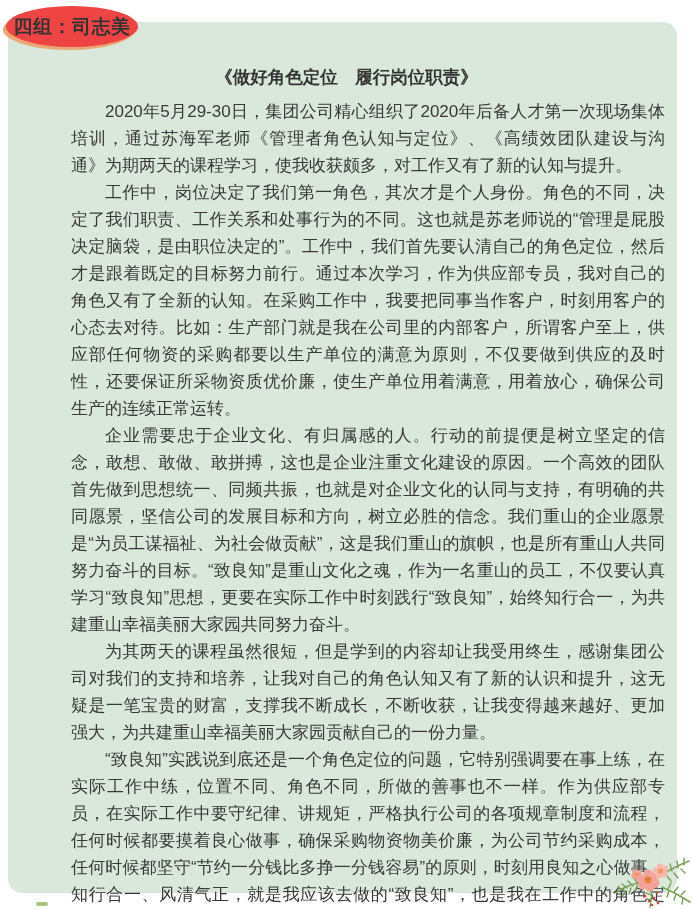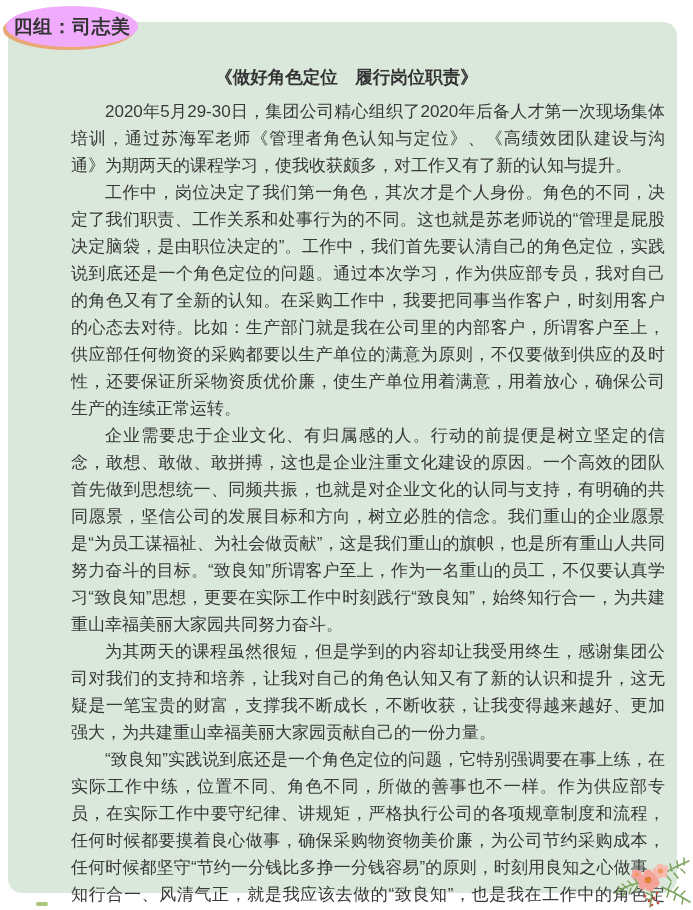--- a/index.html
+++ b/index.html
@@ -16,21 +16,21 @@
     background:#dae8dc;
     border-radius:14px;
   }
   .card-inner {
     padding:42px 12px 0 20px;
   }
   .badge {
     position:absolute;
     left:6px; top:6px;
     width:132px; height:41px;
-    background:#f0abfc;
+    background:#ef4444;
     border-radius:50%;
     box-shadow:-3px 3px 0 #e9a876;
     display:flex; align-items:center; justify-content:center;
     font-size:19px; font-weight:bold; color:#333333;
     letter-spacing:0.5px;
     z-index:3;
   }
   .doc-title {
     text-align:center;
     font-size:17.5px;
@@ -67,22 +67,22 @@
 
 <div class="badge">
   <span>四组：司志美</span>
 </div>
 
 <div class="card">
   <div class="card-inner">
     <div class="doc-title">《做好角色定位　履行岗位职责》</div>
     <div class="doc-body">
       <p>2020年5月29-30日，集团公司精心组织了2020年后备人才第一次现场集体培训，通过苏海军老师《管理者角色认知与定位》、《高绩效团队建设与沟通》为期两天的课程学习，使我收获颇多，对工作又有了新的认知与提升。</p>
-      <p>工作中，岗位决定了我们第一角色，其次才是个人身份。角色的不同，决定了我们职责、工作关系和处事行为的不同。这也就是苏老师说的“管理是屁股决定脑袋，是由职位决定的”。工作中，我们首先要认清自己的角色定位，实践说到底还是一个角色定位的问题。通过本次学习，作为供应部专员，我对自己的角色又有了全新的认知。在采购工作中，我要把同事当作客户，时刻用客户的心态去对待。比如：生产部门就是我在公司里的内部客户，所谓客户至上，供应部任何物资的采购都要以生产单位的满意为原则，不仅要做到供应的及时性，还要保证所采物资质优价廉，使生产单位用着满意，用着放心，确保公司生产的连续正常运转。</p>
-      <p>企业需要忠于企业文化、有归属感的人。行动的前提便是树立坚定的信念，敢想、敢做、敢拼搏，这也是企业注重文化建设的原因。一个高效的团队首先做到思想统一、同频共振，也就是对企业文化的认同与支持，有明确的共同愿景，坚信公司的发展目标和方向，树立必胜的信念。我们重山的企业愿景是“为员工谋福祉、为社会做贡献”，这是我们重山的旗帜，也是所有重山人共同努力奋斗的目标。“致良知”所谓客户至上，作为一名重山的员工，不仅要认真学习“致良知”思想，更要在实际工作中时刻践行“致良知”，始终知行合一，为共建重山幸福美丽大家园共同努力奋斗。</p>
+      <p>工作中，岗位决定了我们第一角色，其次才是个人身份。角色的不同，决定了我们职责、工作关系和处事行为的不同。这也就是苏老师说的“管理是屁股决定脑袋，是由职位决定的”。工作中，我们首先要认清自己的角色定位，然后才是跟着既定的目标努力前行。通过本次学习，作为供应部专员，我对自己的角色又有了全新的认知。在采购工作中，我要把同事当作客户，时刻用客户的心态去对待。比如：生产部门就是我在公司里的内部客户，所谓客户至上，供应部任何物资的采购都要以生产单位的满意为原则，不仅要做到供应的及时性，还要保证所采物资质优价廉，使生产单位用着满意，用着放心，确保公司生产的连续正常运转。</p>
+      <p>企业需要忠于企业文化、有归属感的人。行动的前提便是树立坚定的信念，敢想、敢做、敢拼搏，这也是企业注重文化建设的原因。一个高效的团队首先做到思想统一、同频共振，也就是对企业文化的认同与支持，有明确的共同愿景，坚信公司的发展目标和方向，树立必胜的信念。我们重山的企业愿景是“为员工谋福祉、为社会做贡献”，这是我们重山的旗帜，也是所有重山人共同努力奋斗的目标。“致良知”是重山文化之魂，作为一名重山的员工，不仅要认真学习“致良知”思想，更要在实际工作中时刻践行“致良知”，始终知行合一，为共建重山幸福美丽大家园共同努力奋斗。</p>
       <p>为其两天的课程虽然很短，但是学到的内容却让我受用终生，感谢集团公司对我们的支持和培养，让我对自己的角色认知又有了新的认识和提升，这无疑是一笔宝贵的财富，支撑我不断成长，不断收获，让我变得越来越好、更加强大，为共建重山幸福美丽大家园贡献自己的一份力量。</p>
       <p>“致良知”实践说到底还是一个角色定位的问题，它特别强调要在事上练，在实际工作中练，位置不同、角色不同，所做的善事也不一样。作为供应部专员，在实际工作中要守纪律、讲规矩，严格执行公司的各项规章制度和流程，任何时候都要摸着良心做事，确保采购物资物美价廉，为公司节约采购成本，任何时候都坚守“节约一分钱比多挣一分钱容易”的原则，时刻用良知之心做事，知行合一、风清气正，就是我应该去做的“致良知”，也是我在工作中的角色定位。</p>
     </div>
   </div>
 </div>
 
 <svg class="flower" viewBox="0 0 83 61" xmlns="http://www.w3.org/2000/svg">
 
   <g stroke="#7ca35c" stroke-width="1.5" stroke-linecap="round" fill="none">
     <path d="M36 33 Q20 34 5 44"></path>

